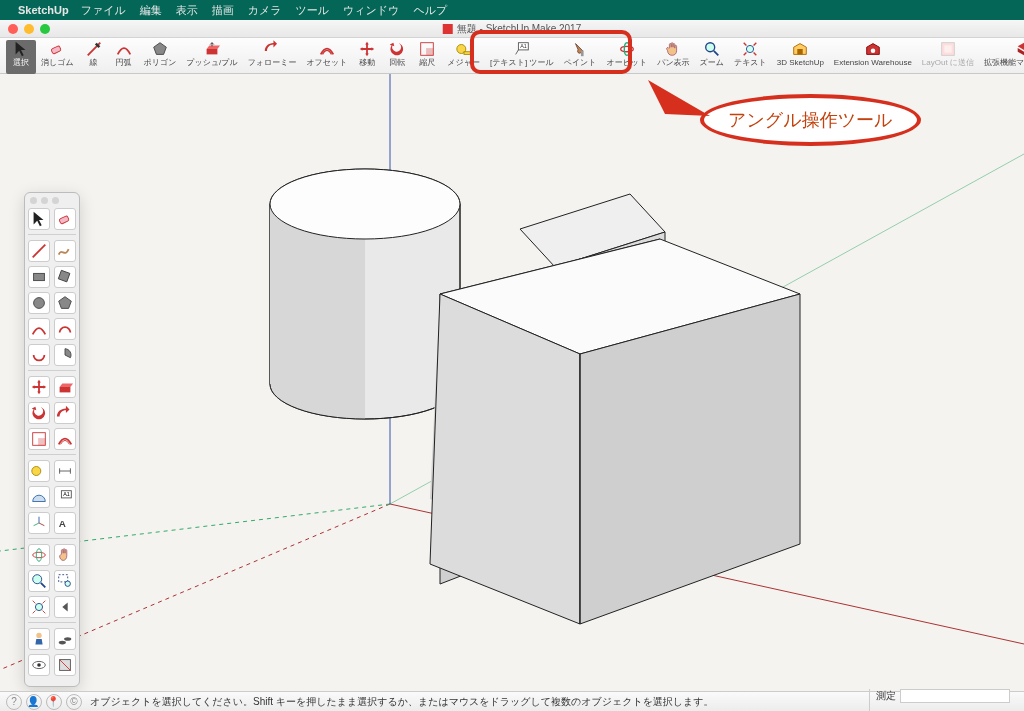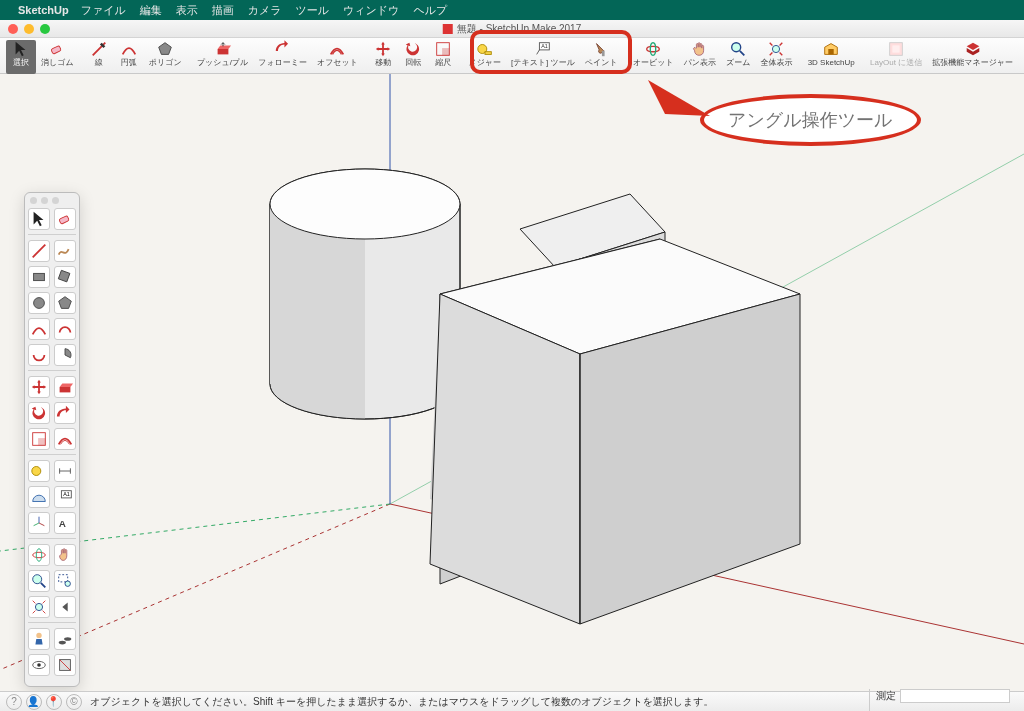--- a/index.html
+++ b/index.html
@@ -37,21 +37,21 @@
 
 .palette { position: absolute; left: 24px; top: 192px; width: 56px; background: #efefef; border: 1px solid #bcbcbc; border-radius: 6px; box-shadow: 0 4px 16px rgba(0,0,0,.15); padding: 4px 3px 6px; }
 .palette .phead { display:flex; gap:4px; padding:0 2px 4px; }
 .palette .phead .d { width:7px; height:7px; border-radius:50%; background:#d4d4d4; }
 .palette .prow { display: flex; gap: 4px; margin-bottom: 4px; }
 .palette .ptool { width: 22px; height: 22px; background: #fff; border: 1px solid #ccc; border-radius: 3px; display: flex; align-items: center; justify-content: center; cursor: pointer; }
 .palette .psep { height: 1px; background: #cfcfcf; margin: 2px 0 5px; }
 
 
 .callout { position: absolute; left: 700px; top: 94px; }
-.callout .bubble { background: #fff; border: 4px solid #d62f1e; border-radius: 50%/50%; padding: 10px 24px; font-size: 18px; color: #737373; font-weight: 500; white-space: nowrap; }
+.callout .bubble { background: #fff; border: 4px solid #d62f1e; border-radius: 50%/50%; padding: 10px 24px; font-size: 18px; color: #c2410c; font-weight: 500; white-space: nowrap; }
 .callout svg.tail { position: absolute; left: -60px; top: -18px; }
 
 
 .hilite { position: absolute; left: 470px; top: 30px; width: 162px; height: 44px; border: 4px solid #d62f1e; border-radius: 10px; pointer-events: none; }
 
 
 .statusbar { position: absolute; left: 0; right: 0; bottom: 0; height: 20px; background: linear-gradient(#fafafa,#ececec); border-top: 1px solid #ccc; display: flex; align-items: center; font-size: 10px; color: #333; padding: 0 6px; }
 .statusbar .sicons { display:flex; gap:4px; margin-right:8px; }
 .statusbar .sic { width:16px; height:16px; border:1px solid #bbb; border-radius:50%; display:flex; align-items:center; justify-content:center; font-size:10px; color:#888; }
 .statusbar .msg { flex:1; }
@@ -242,31 +242,40 @@
       </span>
       <span class="lab">ズーム</span>
     </div>
   <div class="tbtn">
       <span class="ic">
         <svg class="si" viewBox="0 0 20 20">
           <circle cx="10" cy="10" r="4" fill="#cfe" stroke="#248"></circle>
           <path d="M3 3l3 3M17 3l-3 3M3 17l3-3M17 17l-3-3" stroke="#c33" stroke-width="1.5"></path>
         </svg>
       </span>
-      <span class="lab">全体表示</span>
+      <span class="lab">テキスト</span>
     </div>
   <div class="tbsep"></div>
   <div class="tbtn">
       <span class="ic">
         <svg class="si" viewBox="0 0 20 20">
           <path d="M3 8l7-4 7 4v8H3z" fill="#fc6" stroke="#a60"></path>
           <rect x="7" y="10" width="6" height="6" fill="#a60"></rect>
         </svg>
       </span>
       <span class="lab">3D SketchUp</span>
+    </div>
+  <div class="tbtn">
+      <span class="ic">
+        <svg class="si" viewBox="0 0 20 20">
+          <path d="M3 8l7-4 7 4v8H3z" fill="#c33" stroke="#800"></path>
+          <circle cx="10" cy="12" r="2.5" fill="#fff"></circle>
+        </svg>
+      </span>
+      <span class="lab">Extension Warehouse</span>
     </div>
   <div class="tbsep"></div>
   <div class="tbtn dim">
       <span class="ic">
         <svg class="si" viewBox="0 0 20 20">
           <rect x="3" y="3" width="14" height="14" fill="#fdd" stroke="#ccc"></rect>
           <rect x="6" y="6" width="8" height="8" fill="#fee"></rect>
         </svg>
       </span>
       <span class="lab">LayOut に送信</span>

